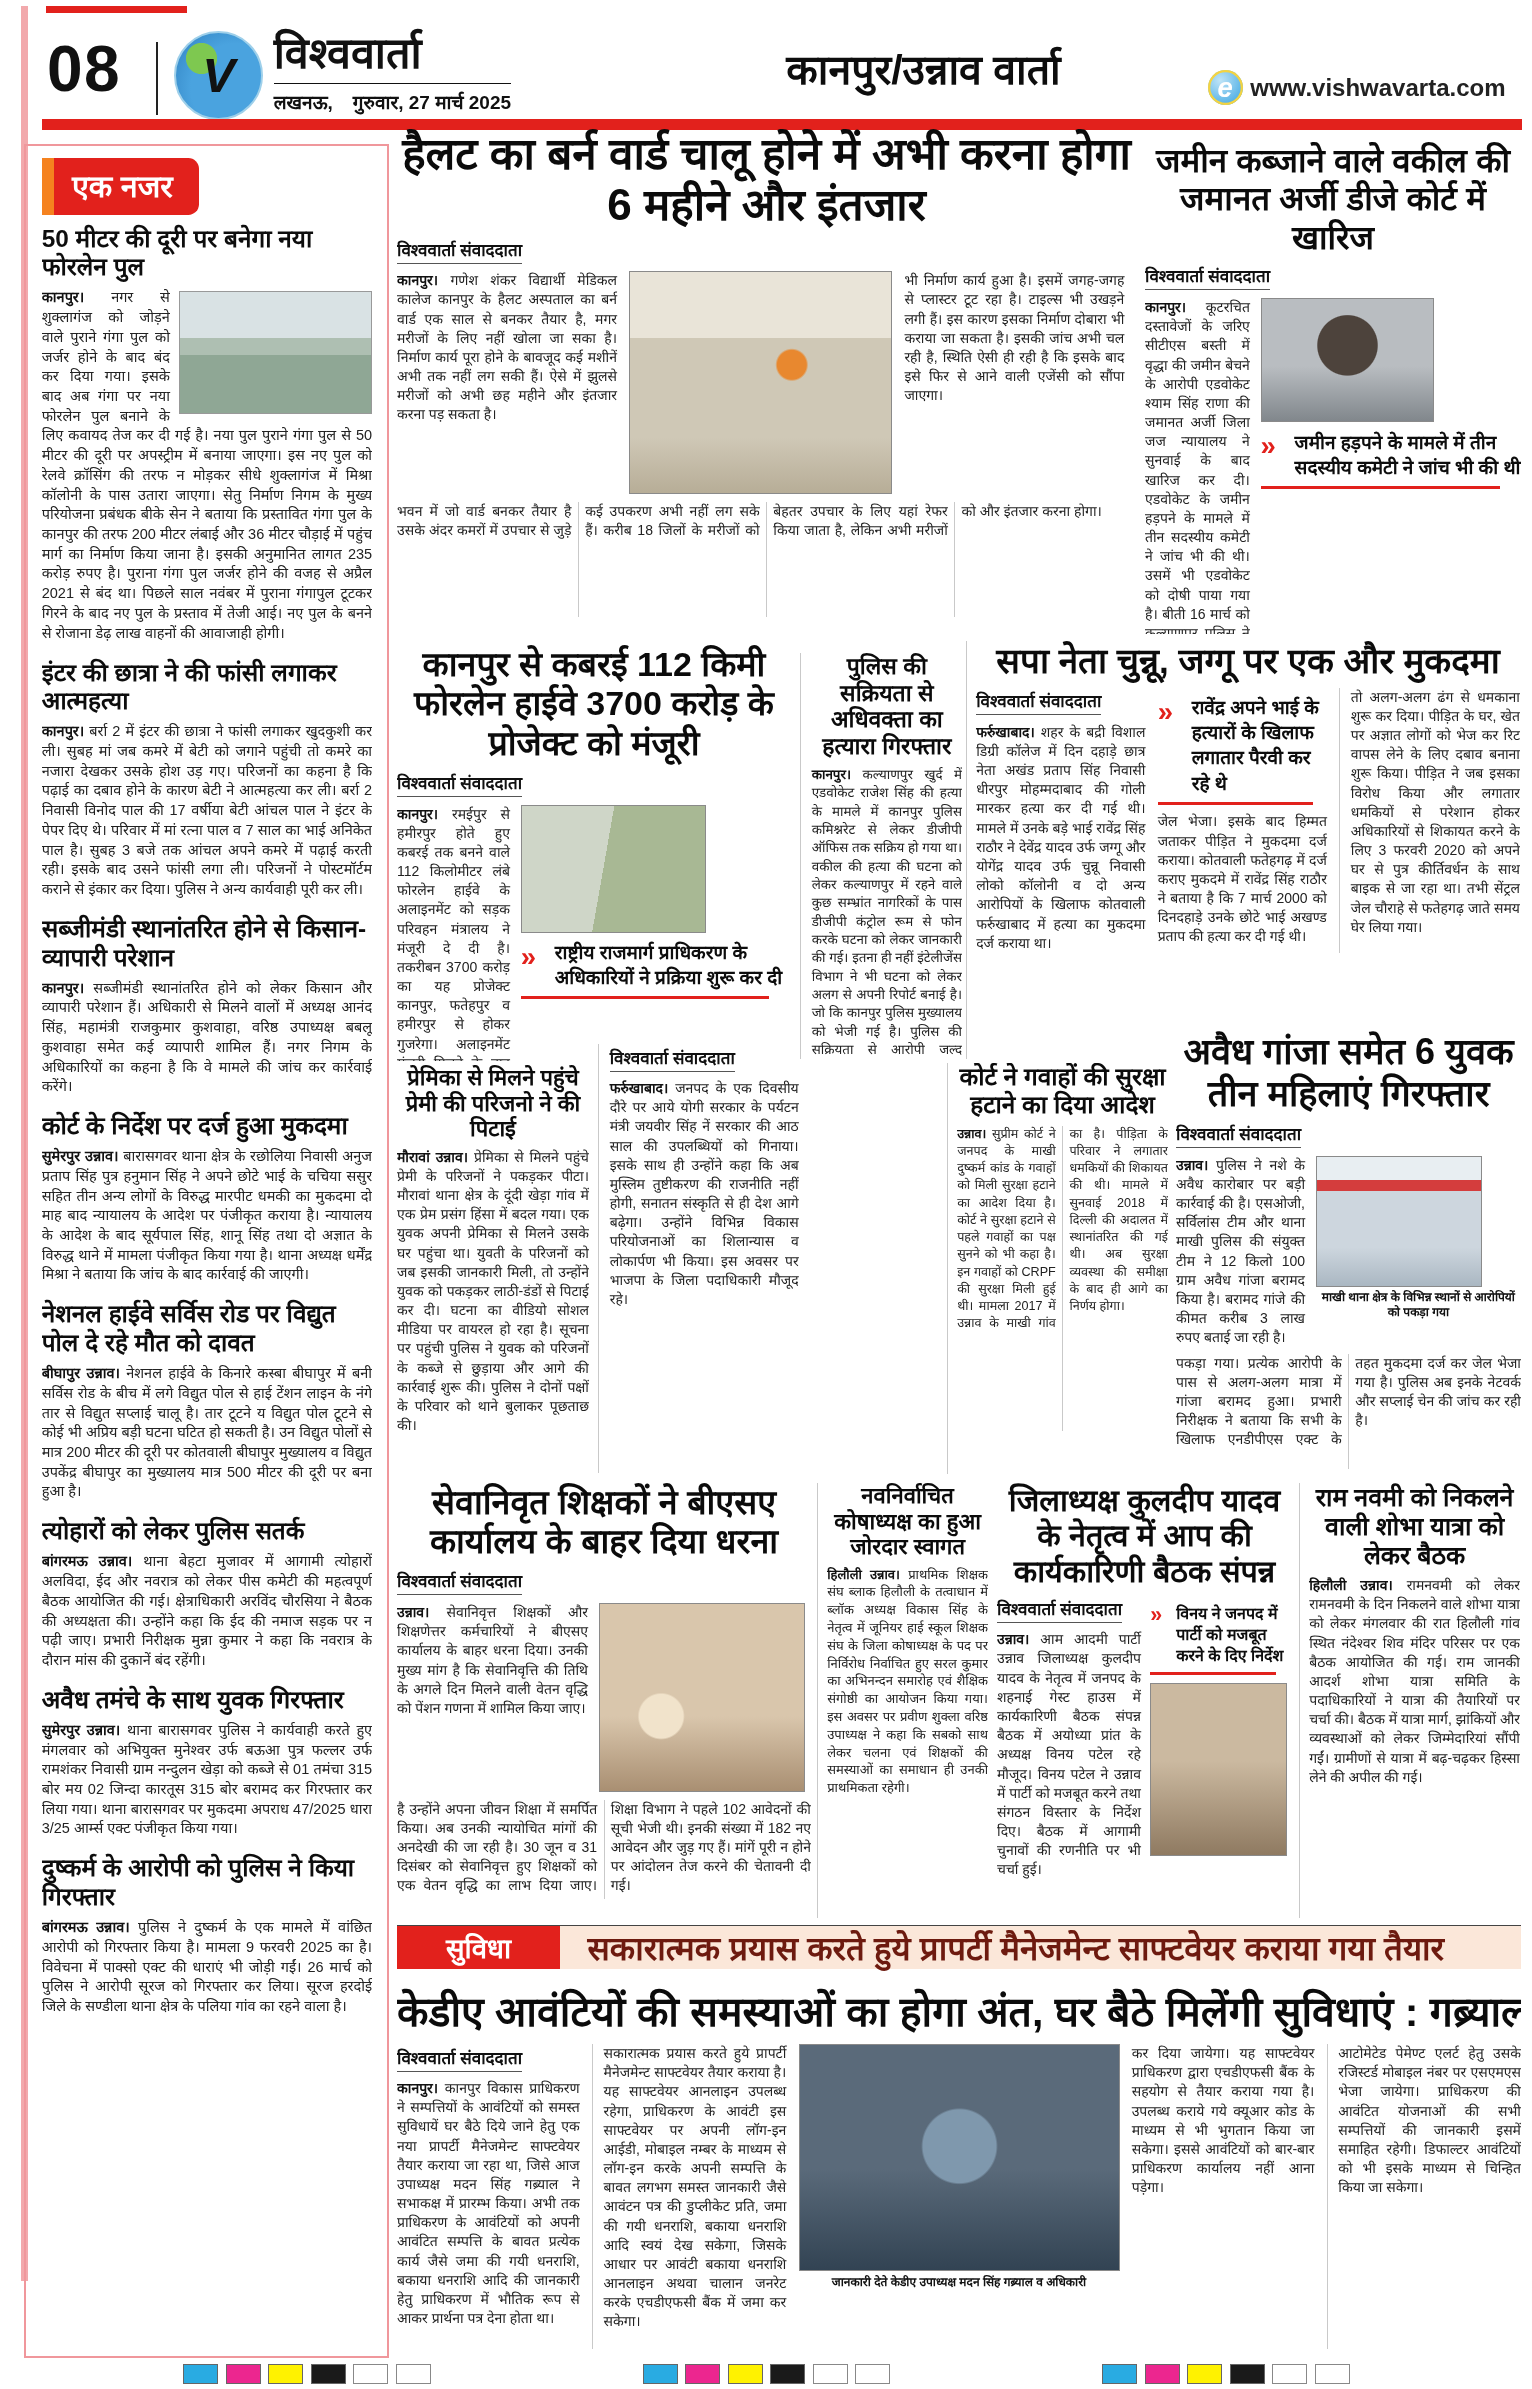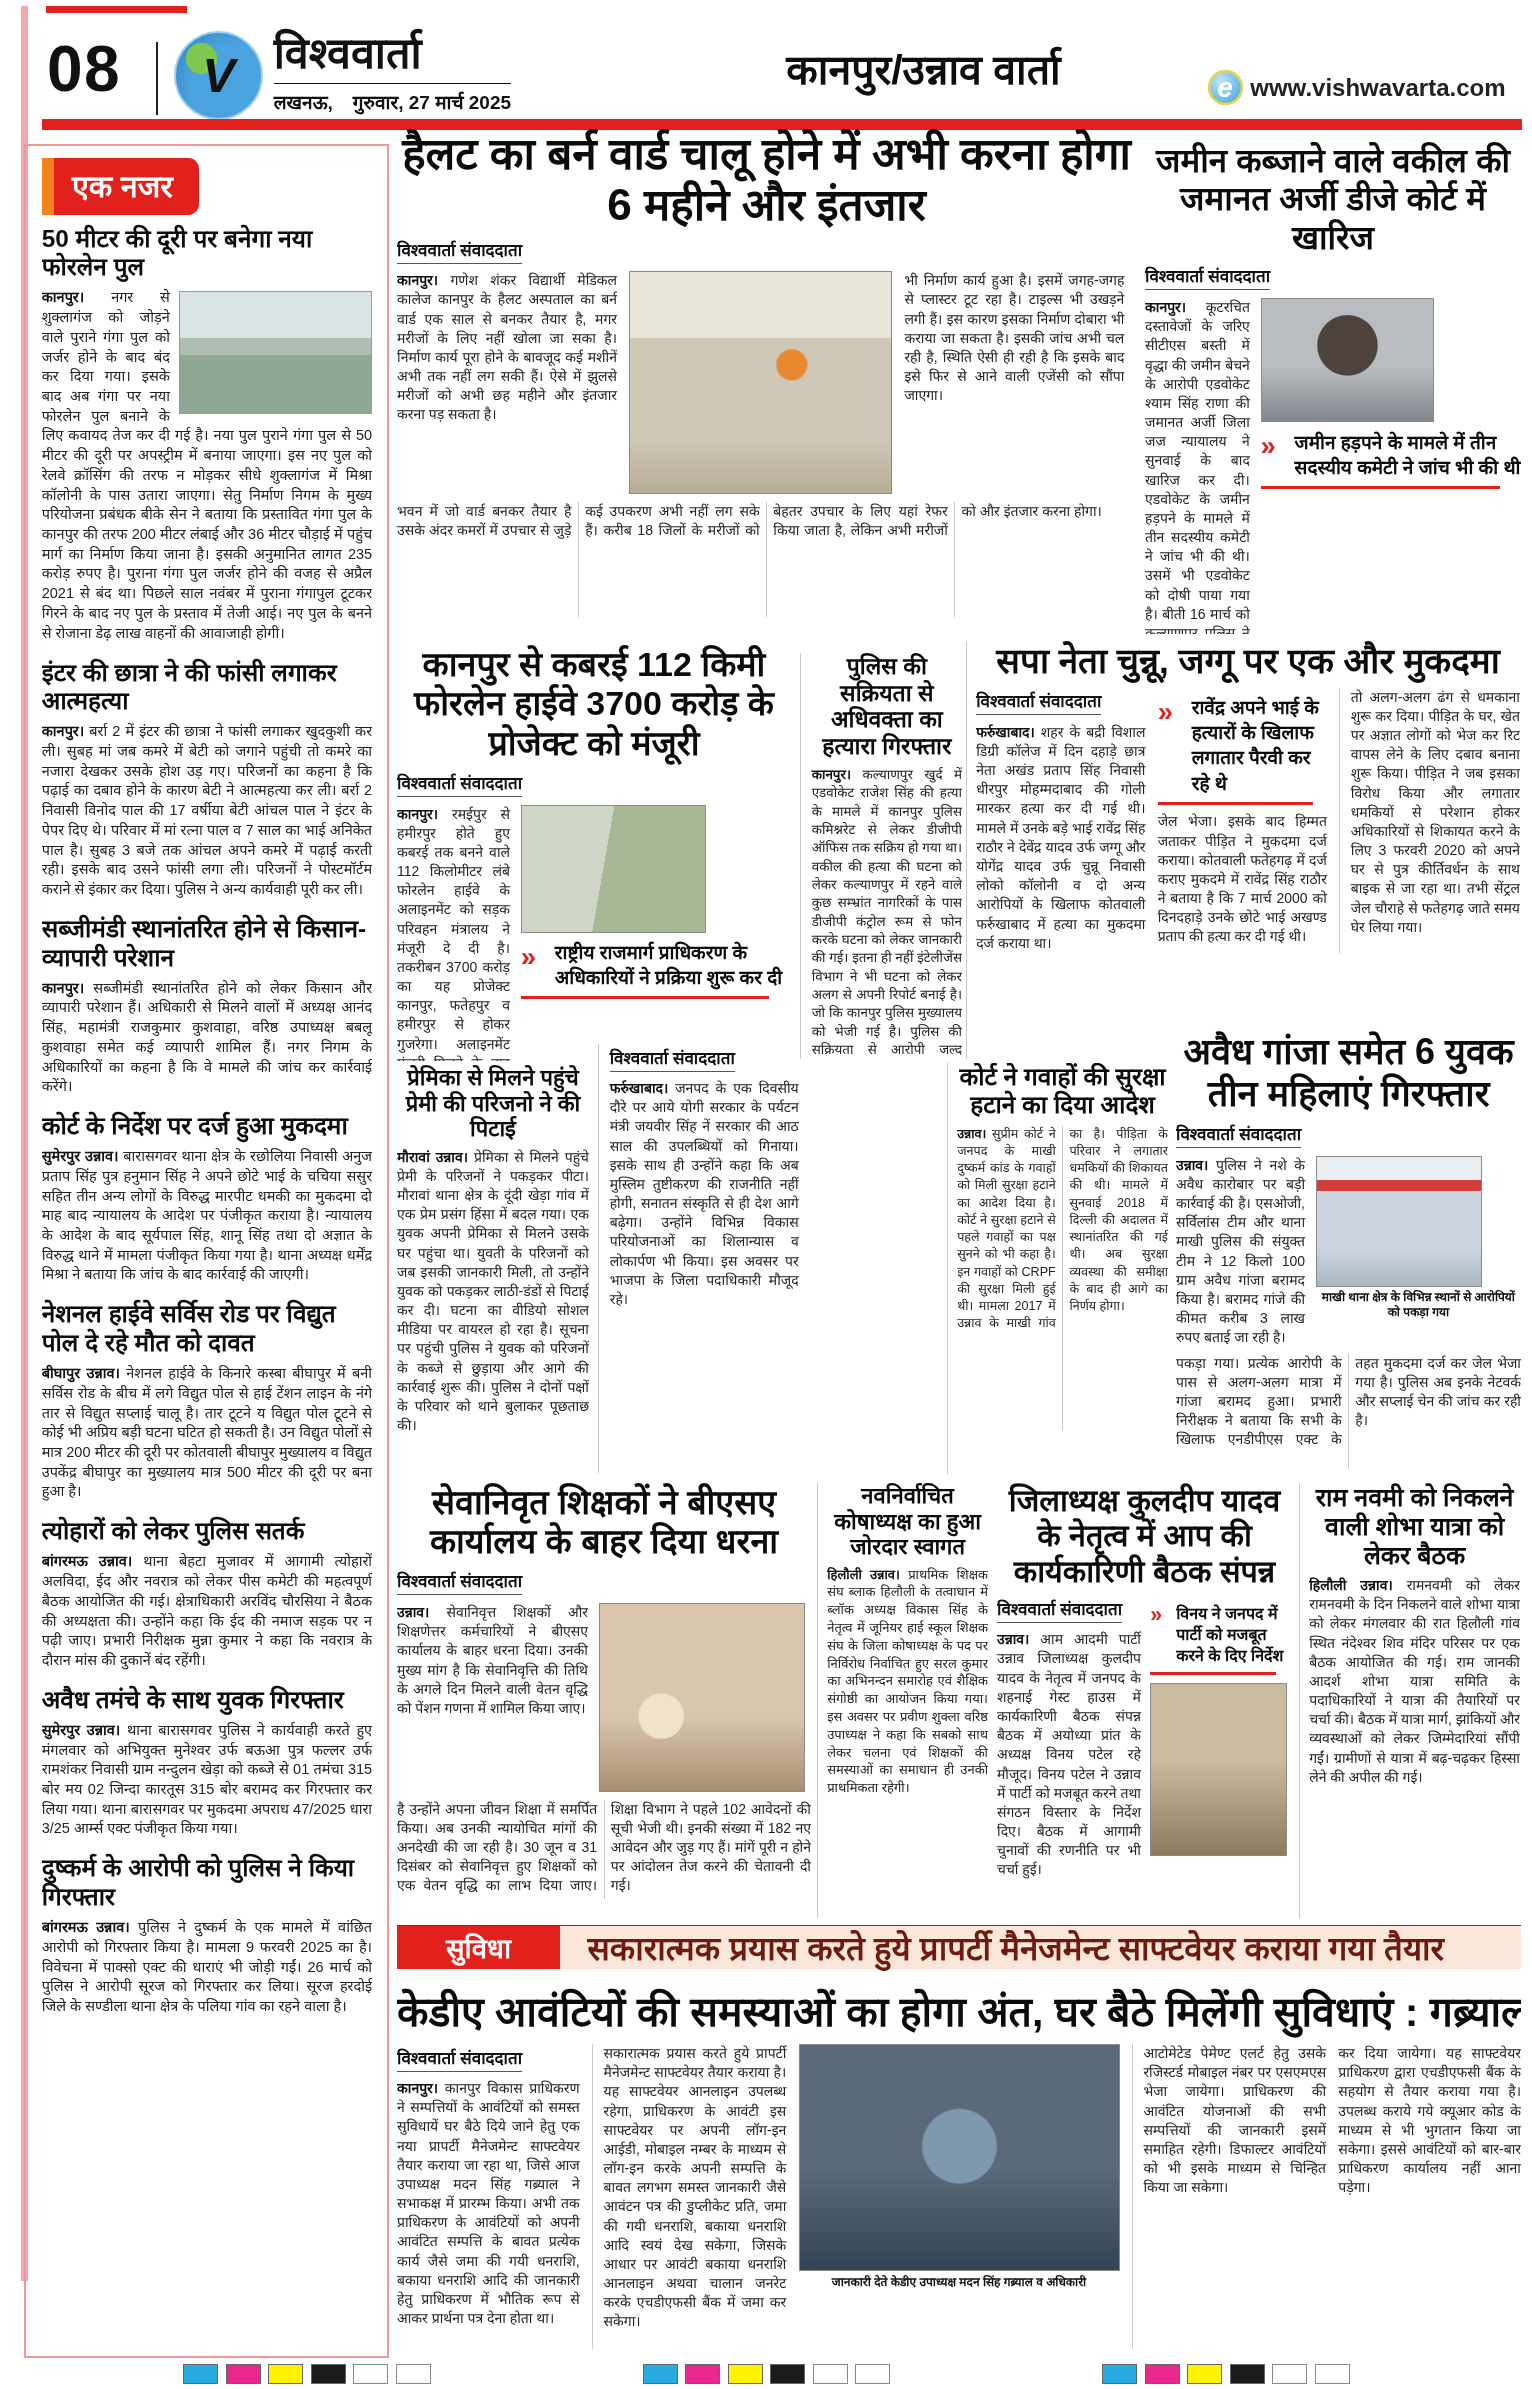--- a/index.html
+++ b/index.html
@@ -358,25 +358,25 @@
       <div class="byline">विश्ववार्ता संवाददाता</div>
       <p class="body-txt"><b class="dateline">कानपुर।</b> <span>कानपुर विकास प्राधिकरण ने सम्पत्तियों के आवंटियों को समस्त सुविधायें घर बैठे दिये जाने हेतु एक नया प्रापर्टी मैनेजमेन्ट साफ्टवेयर तैयार कराया जा रहा था, जिसे आज उपाध्यक्ष मदन सिंह गब्र्याल ने सभाकक्ष में प्रारम्भ किया। अभी तक प्राधिकरण के आवंटियों को अपनी आवंटित सम्पत्ति के बावत प्रत्येक कार्य जैसे जमा की गयी धनराशि, बकाया धनराशि आदि की जानकारी हेतु प्राधिकरण में भौतिक रूप से आकर प्रार्थना पत्र देना होता था।</span></p>
     </div>
     <div class="c vdiv-left">
       <p class="body-txt">सकारात्मक प्रयास करते हुये प्रापर्टी मैनेजमेन्ट साफ्टवेयर तैयार कराया है। यह साफ्टवेयर आनलाइन उपलब्ध रहेगा, प्राधिकरण के आवंटी इस साफ्टवेयर पर अपनी लॉग-इन आईडी, मोबाइल नम्बर के माध्यम से लॉग-इन करके अपनी सम्पत्ति के बावत लगभग समस्त जानकारी जैसे आवंटन पत्र की डुप्लीकेट प्रति, जमा की गयी धनराशि, बकाया धनराशि आदि स्वयं देख सकेगा, जिसके आधार पर आवंटी बकाया धनराशि आनलाइन अथवा चालान जनरेट करके एचडीएफसी बैंक में जमा कर सकेगा।</p>
     </div>
     <div id="kda-photo-wrap">
       <div id="kda-photo" class="photo ph-kda"></div>
       <div class="caption">जानकारी देते केडीए उपाध्यक्ष मदन सिंह गब्र्याल व अधिकारी</div>
     </div>
+    <div class="c">
+      <p class="body-txt">कर दिया जायेगा। यह साफ्टवेयर प्राधिकरण द्वारा एचडीएफसी बैंक के सहयोग से तैयार कराया गया है। उपलब्ध कराये गये क्यूआर कोड के माध्यम से भी भुगतान किया जा सकेगा। इससे आवंटियों को बार-बार प्राधिकरण कार्यालय नहीं आना पड़ेगा।</p>
+    </div>
     <div class="c vdiv-left">
       <p class="body-txt">आटोमेटेड पेमेण्ट एलर्ट हेतु उसके रजिस्टर्ड मोबाइल नंबर पर एसएमएस भेजा जायेगा। प्राधिकरण की आवंटित योजनाओं की सभी सम्पत्तियों की जानकारी इसमें समाहित रहेगी। डिफाल्टर आवंटियों को भी इसके माध्यम से चिन्हित किया जा सकेगा।</p>
-    </div>
-    <div class="c">
-      <p class="body-txt">कर दिया जायेगा। यह साफ्टवेयर प्राधिकरण द्वारा एचडीएफसी बैंक के सहयोग से तैयार कराया गया है। उपलब्ध कराये गये क्यूआर कोड के माध्यम से भी भुगतान किया जा सकेगा। इससे आवंटियों को बार-बार प्राधिकरण कार्यालय नहीं आना पड़ेगा।</p>
     </div>
   </div>
 
   <div id="regbar">
     <div class="reg-group">
       <div class="sw c"></div>
       <div class="sw m"></div>
       <div class="sw y"></div>
       <div class="sw k"></div>
       <div class="sw o"></div>

